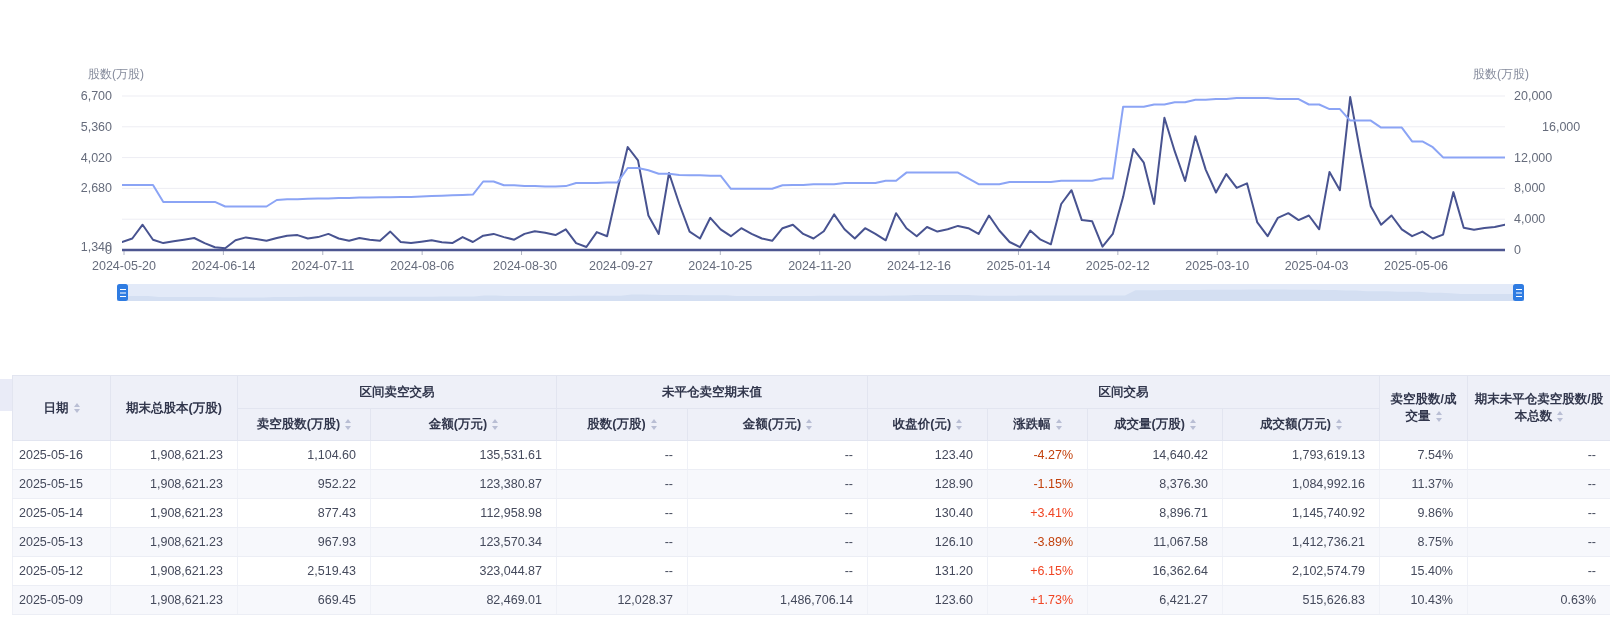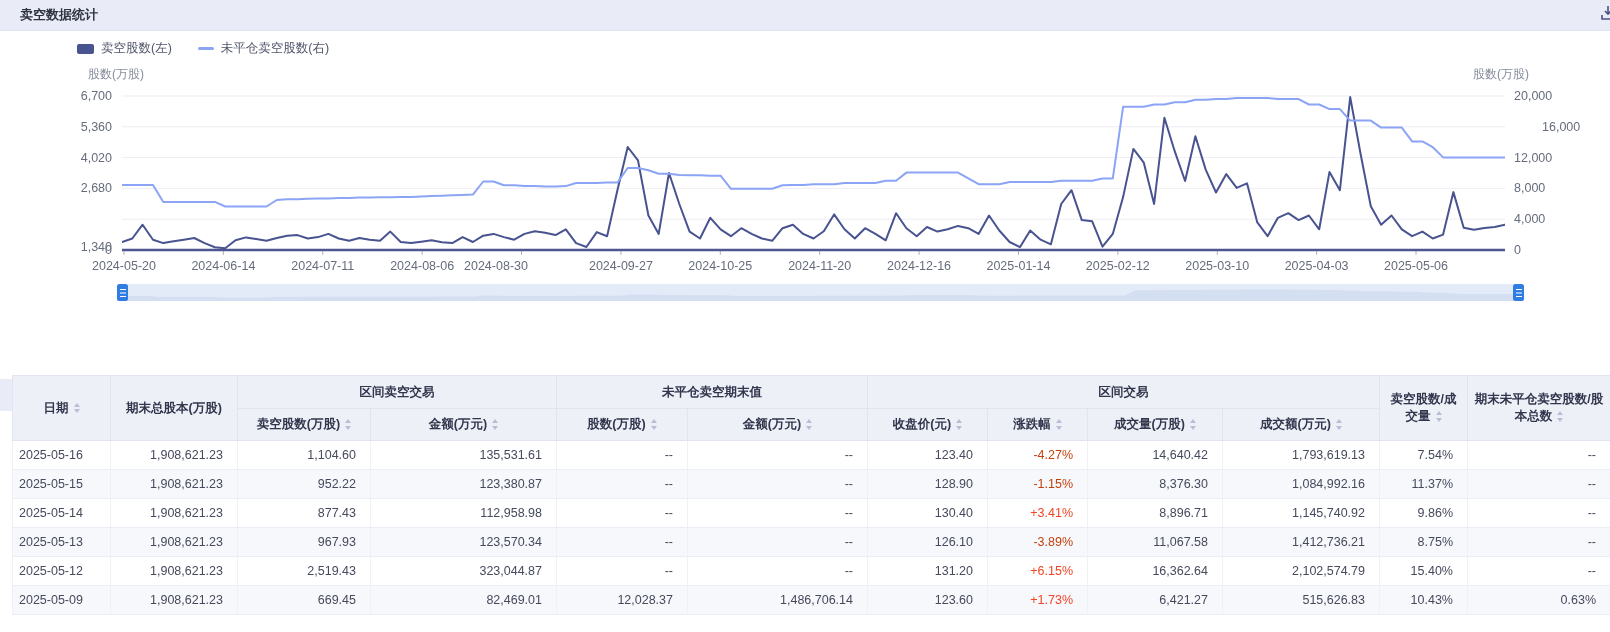--- a/index.html
+++ b/index.html
@@ -42,40 +42,21 @@
   .car-up{width:0;height:0;border-left:3.5px solid transparent;border-right:3.5px solid transparent;
           border-bottom:4.5px solid #b9bed4;}
   .car-dn{width:0;height:0;border-left:3.5px solid transparent;border-right:3.5px solid transparent;
           border-top:4.5px solid #b9bed4;}
 </style>
 </head>
 <body>
 
 <div class="screen">
 
-  <div class="panel-bar" style="top:0;height:30px;border-bottom:1px solid #dfe2f0;">
-    <span class="bar-title">卖空数据统计</span>
-    <span class="bar-icon" style="left:1600px;">
-      <svg width="16" height="16" viewBox="0 0 16 16">
-          <path d="M8 1v8M5 6l3 3 3-3" stroke="#4b5384" stroke-width="1.6" fill="none"></path>
-          <path d="M2 10v4h12v-4" stroke="#4b5384" stroke-width="1.6" fill="none"></path>
-        </svg>
-    </span>
-  </div>
-
-  <div class="legend">
-    <div class="legend-item">
-      <span class="lg-rect"></span>
-      <span>卖空股数(左)</span>
-    </div>
-    <div class="legend-item">
-      <span class="lg-line"></span>
-      <span>未平仓卖空股数(右)</span>
-    </div>
-  </div>
+
 
   <div class="axis-title" style="left:88px;">股数(万股)</div>
   <div class="axis-title" style="left:1473px;">股数(万股)</div>
 
   <svg id="chart-svg" width="1383" height="168" viewBox="0 0 1383 168" style="position:absolute;left:122px;top:88px;">
       <line x1="0" y1="8" x2="1383" y2="8" stroke="#ededf3" stroke-width="1"></line>
       <line x1="0" y1="38.8" x2="1383" y2="38.8" stroke="#ededf3" stroke-width="1"></line>
       <line x1="0" y1="69.6" x2="1383" y2="69.6" stroke="#ededf3" stroke-width="1"></line>
       <line x1="0" y1="100.4" x2="1383" y2="100.4" stroke="#ededf3" stroke-width="1"></line>
       <line x1="0" y1="131.2" x2="1383" y2="131.2" stroke="#ededf3" stroke-width="1"></line>
@@ -111,21 +92,21 @@
       <div class="ylab right" style="top: 149.6px;">12,000</div>
       <div class="ylab right" style="top: 180.4px;">8,000</div>
       <div class="ylab right" style="top: 211.2px;">4,000</div>
       <div class="ylab right" style="top: 242px;">0</div>
     </div>
   <div id="x-axis">
       <div class="xlab" style="left: 78px;">2024-05-20</div>
       <div class="xlab" style="left: 177.385px;">2024-06-14</div>
       <div class="xlab" style="left: 276.77px;">2024-07-11</div>
       <div class="xlab" style="left: 376.155px;">2024-08-06</div>
-      <div class="xlab" style="left: 450px;">2024-08-30</div>
+      <div class="xlab" style="left: 479px;">2024-08-30</div>
       <div class="xlab" style="left: 574.925px;">2024-09-27</div>
       <div class="xlab" style="left: 674.31px;">2024-10-25</div>
       <div class="xlab" style="left: 773.695px;">2024-11-20</div>
       <div class="xlab" style="left: 873.08px;">2024-12-16</div>
       <div class="xlab" style="left: 972.465px;">2025-01-14</div>
       <div class="xlab" style="left: 1071.85px;">2025-02-12</div>
       <div class="xlab" style="left: 1171.23px;">2025-03-10</div>
       <div class="xlab" style="left: 1270.62px;">2025-04-03</div>
       <div class="xlab" style="left: 1370.01px;">2025-05-06</div>
     </div>

